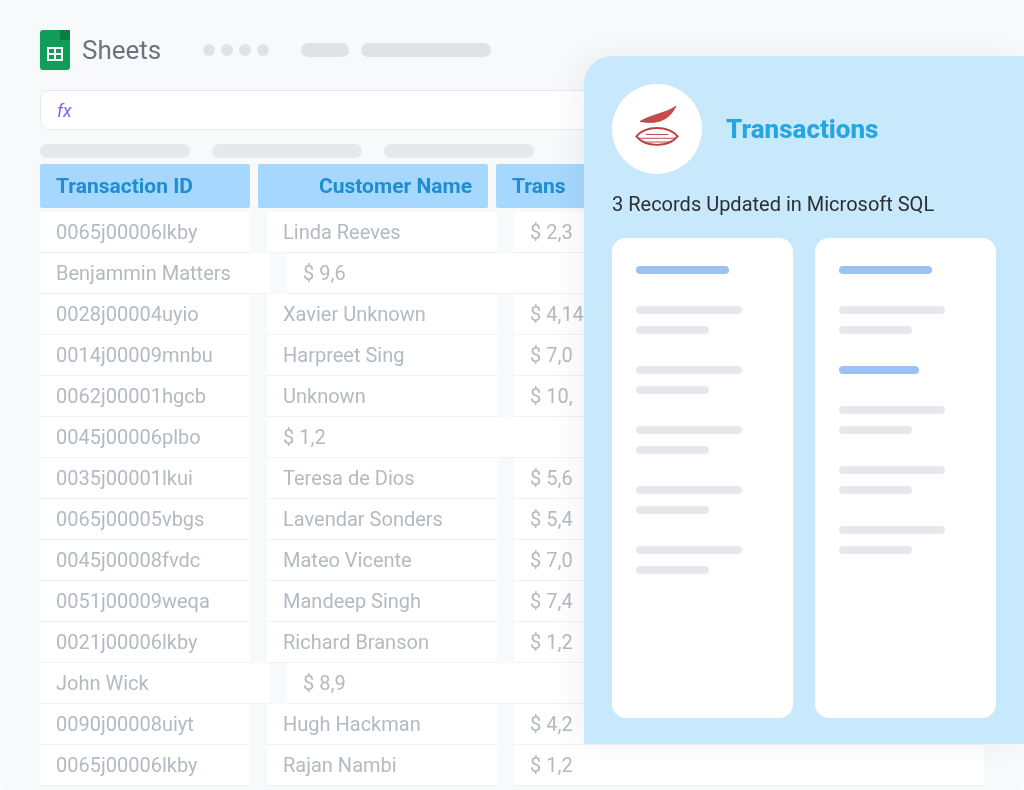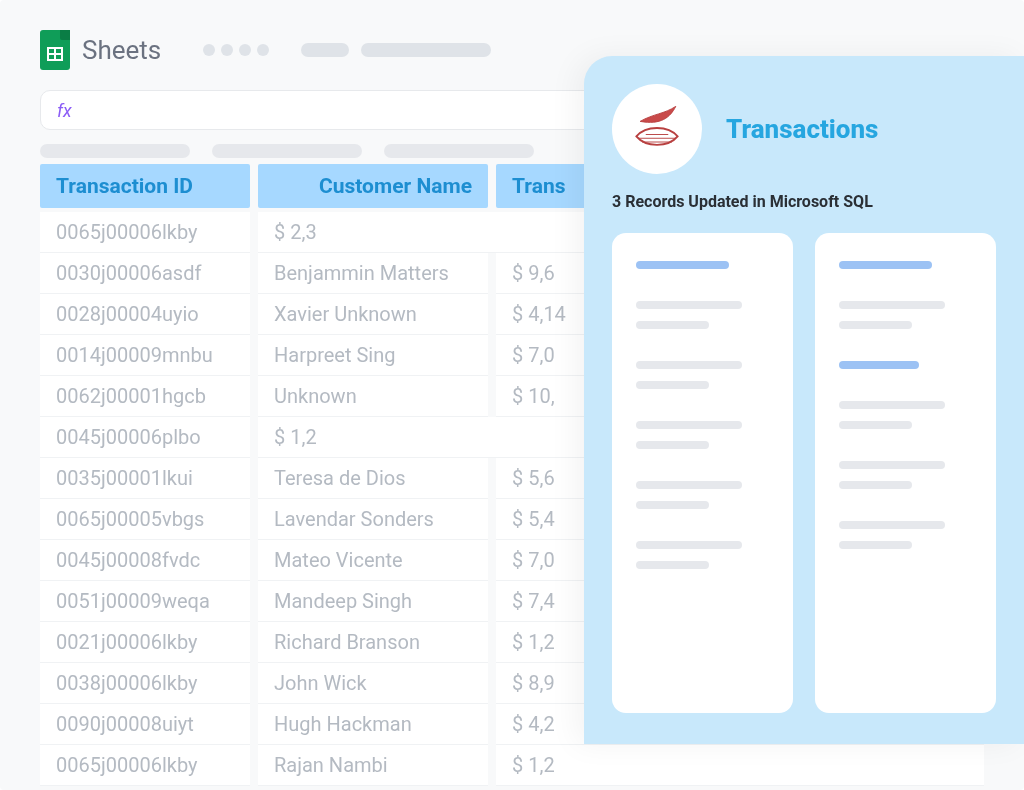--- a/index.html
+++ b/index.html
@@ -24,32 +24,32 @@
 .col-heads-skel { margin: 14px 40px 6px 40px; display: flex; gap: 22px; }
 .col-heads-skel .skel-bar { width: 150px; background: #e6e8ec; }
 
 
 .table-wrap { margin: 0 40px; }
 .table-head { display: flex; gap: 8px; margin-bottom: 4px; }
 .th { background: #a6d8ff; color: #1d8ed1; font-weight: 700; font-size: 21px; padding: 10px 16px; border-radius: 2px; }
 .th.c1 { width: 210px; }
 .th.c2 { width: 230px; text-align: right; }
 .th.c3 { flex: 1; }
-.tr { display: flex; gap: 8px; }
+.tr { display: flex; gap: 17px; }
 .td { background: #fff; color: #b4bac2; font-size: 20px; padding: 8px 16px; border-bottom: 1px solid #f0f2f4; }
 .td.c1 { width: 210px; }
 .td.c2 { width: 230px; }
 .td.c3 { flex: 1; }
 
 
 .panel { position: absolute; right: 0; top: 56px; width: 440px; height: 688px; background: #c8e8fb; border-top-left-radius: 28px; box-shadow: -8px 0 30px rgba(0,0,0,0.05); padding: 28px 28px 0 28px; }
 .panel-header { display: flex; align-items: center; gap: 24px; margin-bottom: 18px; }
 .logo-circle { width: 90px; height: 90px; border-radius: 50%; background: #fff; display: flex; align-items: center; justify-content: center; }
 .panel-title { color: #26a6e0; font-weight: 800; font-size: 26px; }
-.panel-status { font-weight: 700; font-size: 16px; color: #2a2f35; margin-bottom: 22px; }
+.panel-status { font-weight: 400; font-size: 20px; color: #2a2f35; margin-bottom: 22px; }
 
 .cards { display: flex; gap: 22px; }
 .card { background: #fff; border-radius: 14px; flex: 1; padding: 28px 24px; display: flex; flex-direction: column; gap: 32px; height: 480px; }
 .line-blue { height: 8px; border-radius: 6px; background: #9cc2f4; width: 70%; }
 .line-grey { height: 8px; border-radius: 6px; background: #e6e8ec; width: 80%; }
 .line-grey.short { width: 55%; }
 .line-pair { display: flex; flex-direction: column; gap: 12px; }
 
 
 .sql-logo svg { width: 60px; height: 60px; }
@@ -86,24 +86,24 @@
 
   <div class="table-wrap">
     <div class="table-head">
       <div class="th c1">Transaction ID</div>
       <div class="th c2">Customer Name</div>
       <div class="th c3">Trans</div>
     </div>
     <div id="tbody">
         <div class="tr">
           <div class="td c1">0065j00006lkby</div>
+          <div class="td c2">Linda Reeves</div>
           <div class="td c3">$ 2,3</div>
         </div>
         <div class="tr">
-          <div class="td c1">0030j00006asdf</div>
           <div class="td c2">Benjammin Matters</div>
           <div class="td c3">$ 9,6</div>
         </div>
         <div class="tr">
           <div class="td c1">0028j00004uyio</div>
           <div class="td c2">Xavier Unknown</div>
           <div class="td c3">$ 4,14</div>
         </div>
         <div class="tr">
           <div class="td c1">0014j00009mnbu</div>
@@ -138,21 +138,20 @@
           <div class="td c1">0051j00009weqa</div>
           <div class="td c2">Mandeep Singh</div>
           <div class="td c3">$ 7,4</div>
         </div>
         <div class="tr">
           <div class="td c1">0021j00006lkby</div>
           <div class="td c2">Richard Branson</div>
           <div class="td c3">$ 1,2</div>
         </div>
         <div class="tr">
-          <div class="td c1">0038j00006lkby</div>
           <div class="td c2">John Wick</div>
           <div class="td c3">$ 8,9</div>
         </div>
         <div class="tr">
           <div class="td c1">0090j00008uiyt</div>
           <div class="td c2">Hugh Hackman</div>
           <div class="td c3">$ 4,2</div>
         </div>
         <div class="tr">
           <div class="td c1">0065j00006lkby</div>

